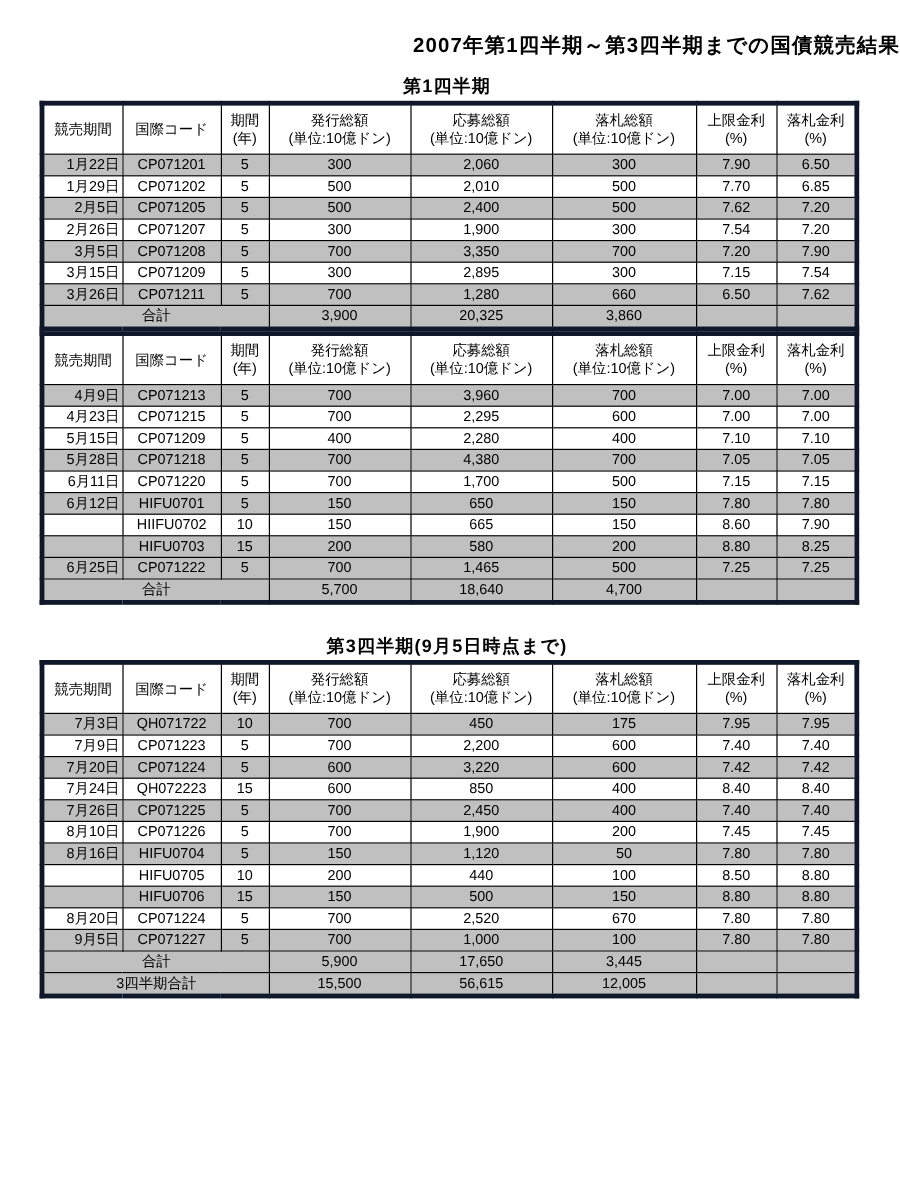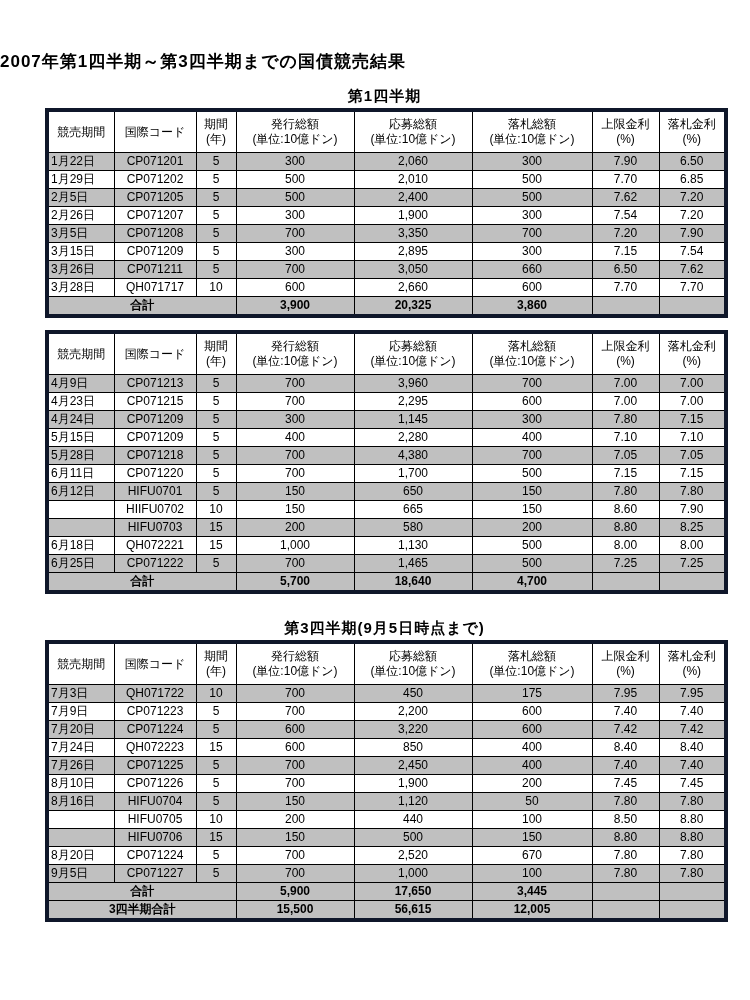--- a/index.html
+++ b/index.html
@@ -1,47 +1,47 @@
 <!DOCTYPE html>
 <html style="--shade: #c0c0c0;"><head>
 <meta charset="utf-8">
 <style>
   html,body{margin:0;padding:0;background:#ffffff;}
   .page{
     position:relative;width:750px;height:1000px;background:#ffffff;color:#000000;
     font-family:"Liberation Sans","DejaVu Sans",sans-serif;overflow:hidden;
   }
   .main-title{
-    margin:0;padding-top:50px;text-align:left;
+    margin:0;padding-top:26px;text-align:right;
     font-size:17px;font-weight:bold;letter-spacing:1px;
   }
-  .quarter{margin:12px;}
+  .quarter{margin:0;}
   .qtitle{
     width:679px;margin:14px 0 2px 33px;text-align:center;
     font-size:15px;font-weight:bold;letter-spacing:1px;
   }
   .quarter ~ .quarter .qtitle{margin-top:25px;}
   table.bond{
     border-collapse:collapse;table-layout:fixed;
     width:679px;margin-left:33px;border:4px solid #0f172a;
   }
   table.bond th, table.bond td{border:1px solid #000;}
   table.bond th{
     height:40px;padding:0;background:#ffffff;
     font-weight:normal;font-size:12px;line-height:15px;
     text-align:center;vertical-align:middle;white-space:nowrap;overflow:hidden;
   }
   table.bond td{
     height:17px;padding:0 2px;font-size:12px;line-height:17px;
     white-space:nowrap;overflow:hidden;vertical-align:middle;
   }
-  .c-date{text-align:left;padding-left:3px;}
+  .c-date{text-align:right;padding-left:3px;}
   .c-center{text-align:center;}
   tr.shaded td{background:var(--shade,#c0c0c0);}
-  tr.total td{background:var(--shade,#c0c0c0);font-weight:bold;}
+  tr.total td{background:var(--shade,#c0c0c0);font-weight:normal;}
   .c-total-label{text-align:center;}
 </style>
 </head>
 <body>
 
 <div class="page">
   <h1 class="main-title">2007年第1四半期～第3四半期までの国債競売結果</h1>
 
   <section class="quarter">
     <h2 class="qtitle">第1四半期</h2>
@@ -149,34 +149,24 @@
             <td class="c-center">2,895</td>
             <td class="c-center">300</td>
             <td class="c-center">7.15</td>
             <td class="c-center">7.54</td>
           </tr>
           <tr class="shaded">
             <td class="c-date">3月26日</td>
             <td class="c-center">CP071211</td>
             <td class="c-center">5</td>
             <td class="c-center">700</td>
-            <td class="c-center">3,050</td>
+            <td class="c-center">1,280</td>
             <td class="c-center">660</td>
             <td class="c-center">6.50</td>
             <td class="c-center">7.62</td>
-          </tr>
-          <tr>
-            <td class="c-date">3月28日</td>
-            <td class="c-center">QH071717</td>
-            <td class="c-center">10</td>
-            <td class="c-center">600</td>
-            <td class="c-center">2,660</td>
-            <td class="c-center">600</td>
-            <td class="c-center">7.70</td>
-            <td class="c-center">7.70</td>
           </tr>
           <tr class="total">
             <td colspan="3" class="c-total-label">合計</td>
             <td class="c-center">3,900</td>
             <td class="c-center">20,325</td>
             <td class="c-center">3,860</td>
             <td></td>
             <td></td>
           </tr>
         </tbody>
@@ -242,30 +232,20 @@
           </tr>
           <tr>
             <td class="c-date">4月23日</td>
             <td class="c-center">CP071215</td>
             <td class="c-center">5</td>
             <td class="c-center">700</td>
             <td class="c-center">2,295</td>
             <td class="c-center">600</td>
             <td class="c-center">7.00</td>
             <td class="c-center">7.00</td>
-          </tr>
-          <tr class="shaded">
-            <td class="c-date">4月24日</td>
-            <td class="c-center">CP071209</td>
-            <td class="c-center">5</td>
-            <td class="c-center">300</td>
-            <td class="c-center">1,145</td>
-            <td class="c-center">300</td>
-            <td class="c-center">7.80</td>
-            <td class="c-center">7.15</td>
           </tr>
           <tr>
             <td class="c-date">5月15日</td>
             <td class="c-center">CP071209</td>
             <td class="c-center">5</td>
             <td class="c-center">400</td>
             <td class="c-center">2,280</td>
             <td class="c-center">400</td>
             <td class="c-center">7.10</td>
             <td class="c-center">7.10</td>
@@ -313,30 +293,20 @@
           <tr class="shaded">
             <td class="c-date"></td>
             <td class="c-center">HIFU0703</td>
             <td class="c-center">15</td>
             <td class="c-center">200</td>
             <td class="c-center">580</td>
             <td class="c-center">200</td>
             <td class="c-center">8.80</td>
             <td class="c-center">8.25</td>
           </tr>
-          <tr>
-            <td class="c-date">6月18日</td>
-            <td class="c-center">QH072221</td>
-            <td class="c-center">15</td>
-            <td class="c-center">1,000</td>
-            <td class="c-center">1,130</td>
-            <td class="c-center">500</td>
-            <td class="c-center">8.00</td>
-            <td class="c-center">8.00</td>
-          </tr>
           <tr class="shaded">
             <td class="c-date">6月25日</td>
             <td class="c-center">CP071222</td>
             <td class="c-center">5</td>
             <td class="c-center">700</td>
             <td class="c-center">1,465</td>
             <td class="c-center">500</td>
             <td class="c-center">7.25</td>
             <td class="c-center">7.25</td>
           </tr>

